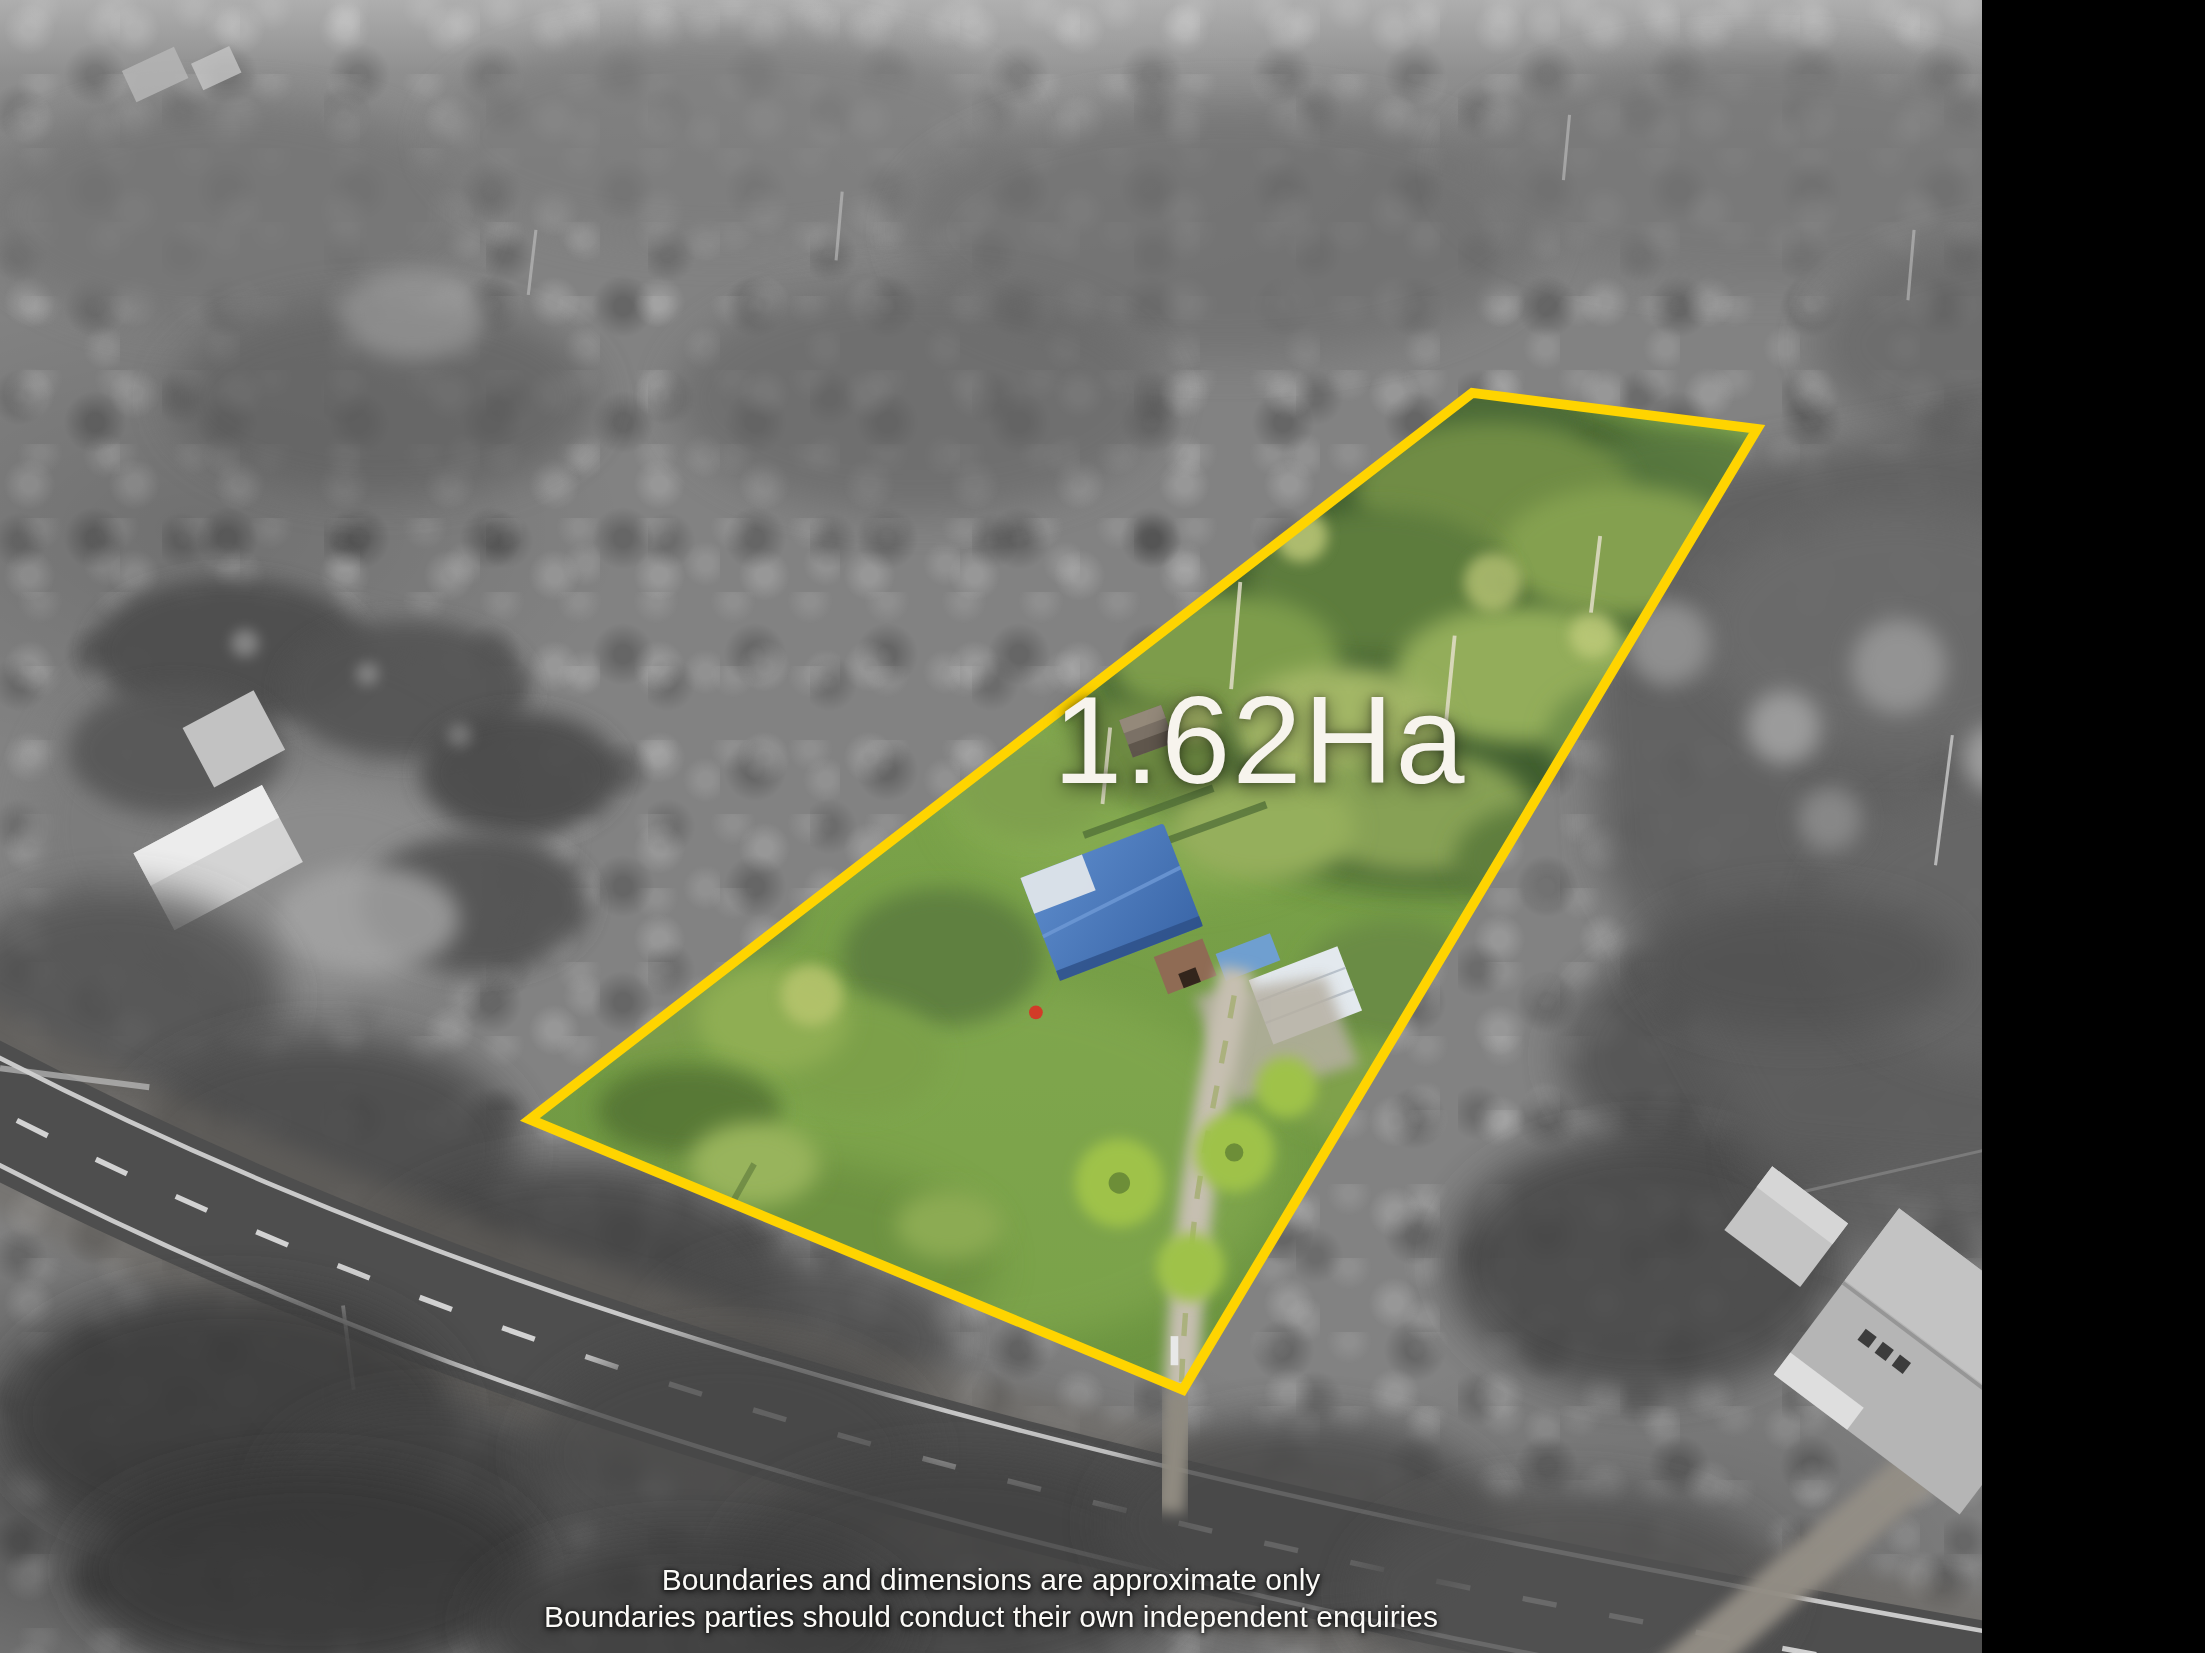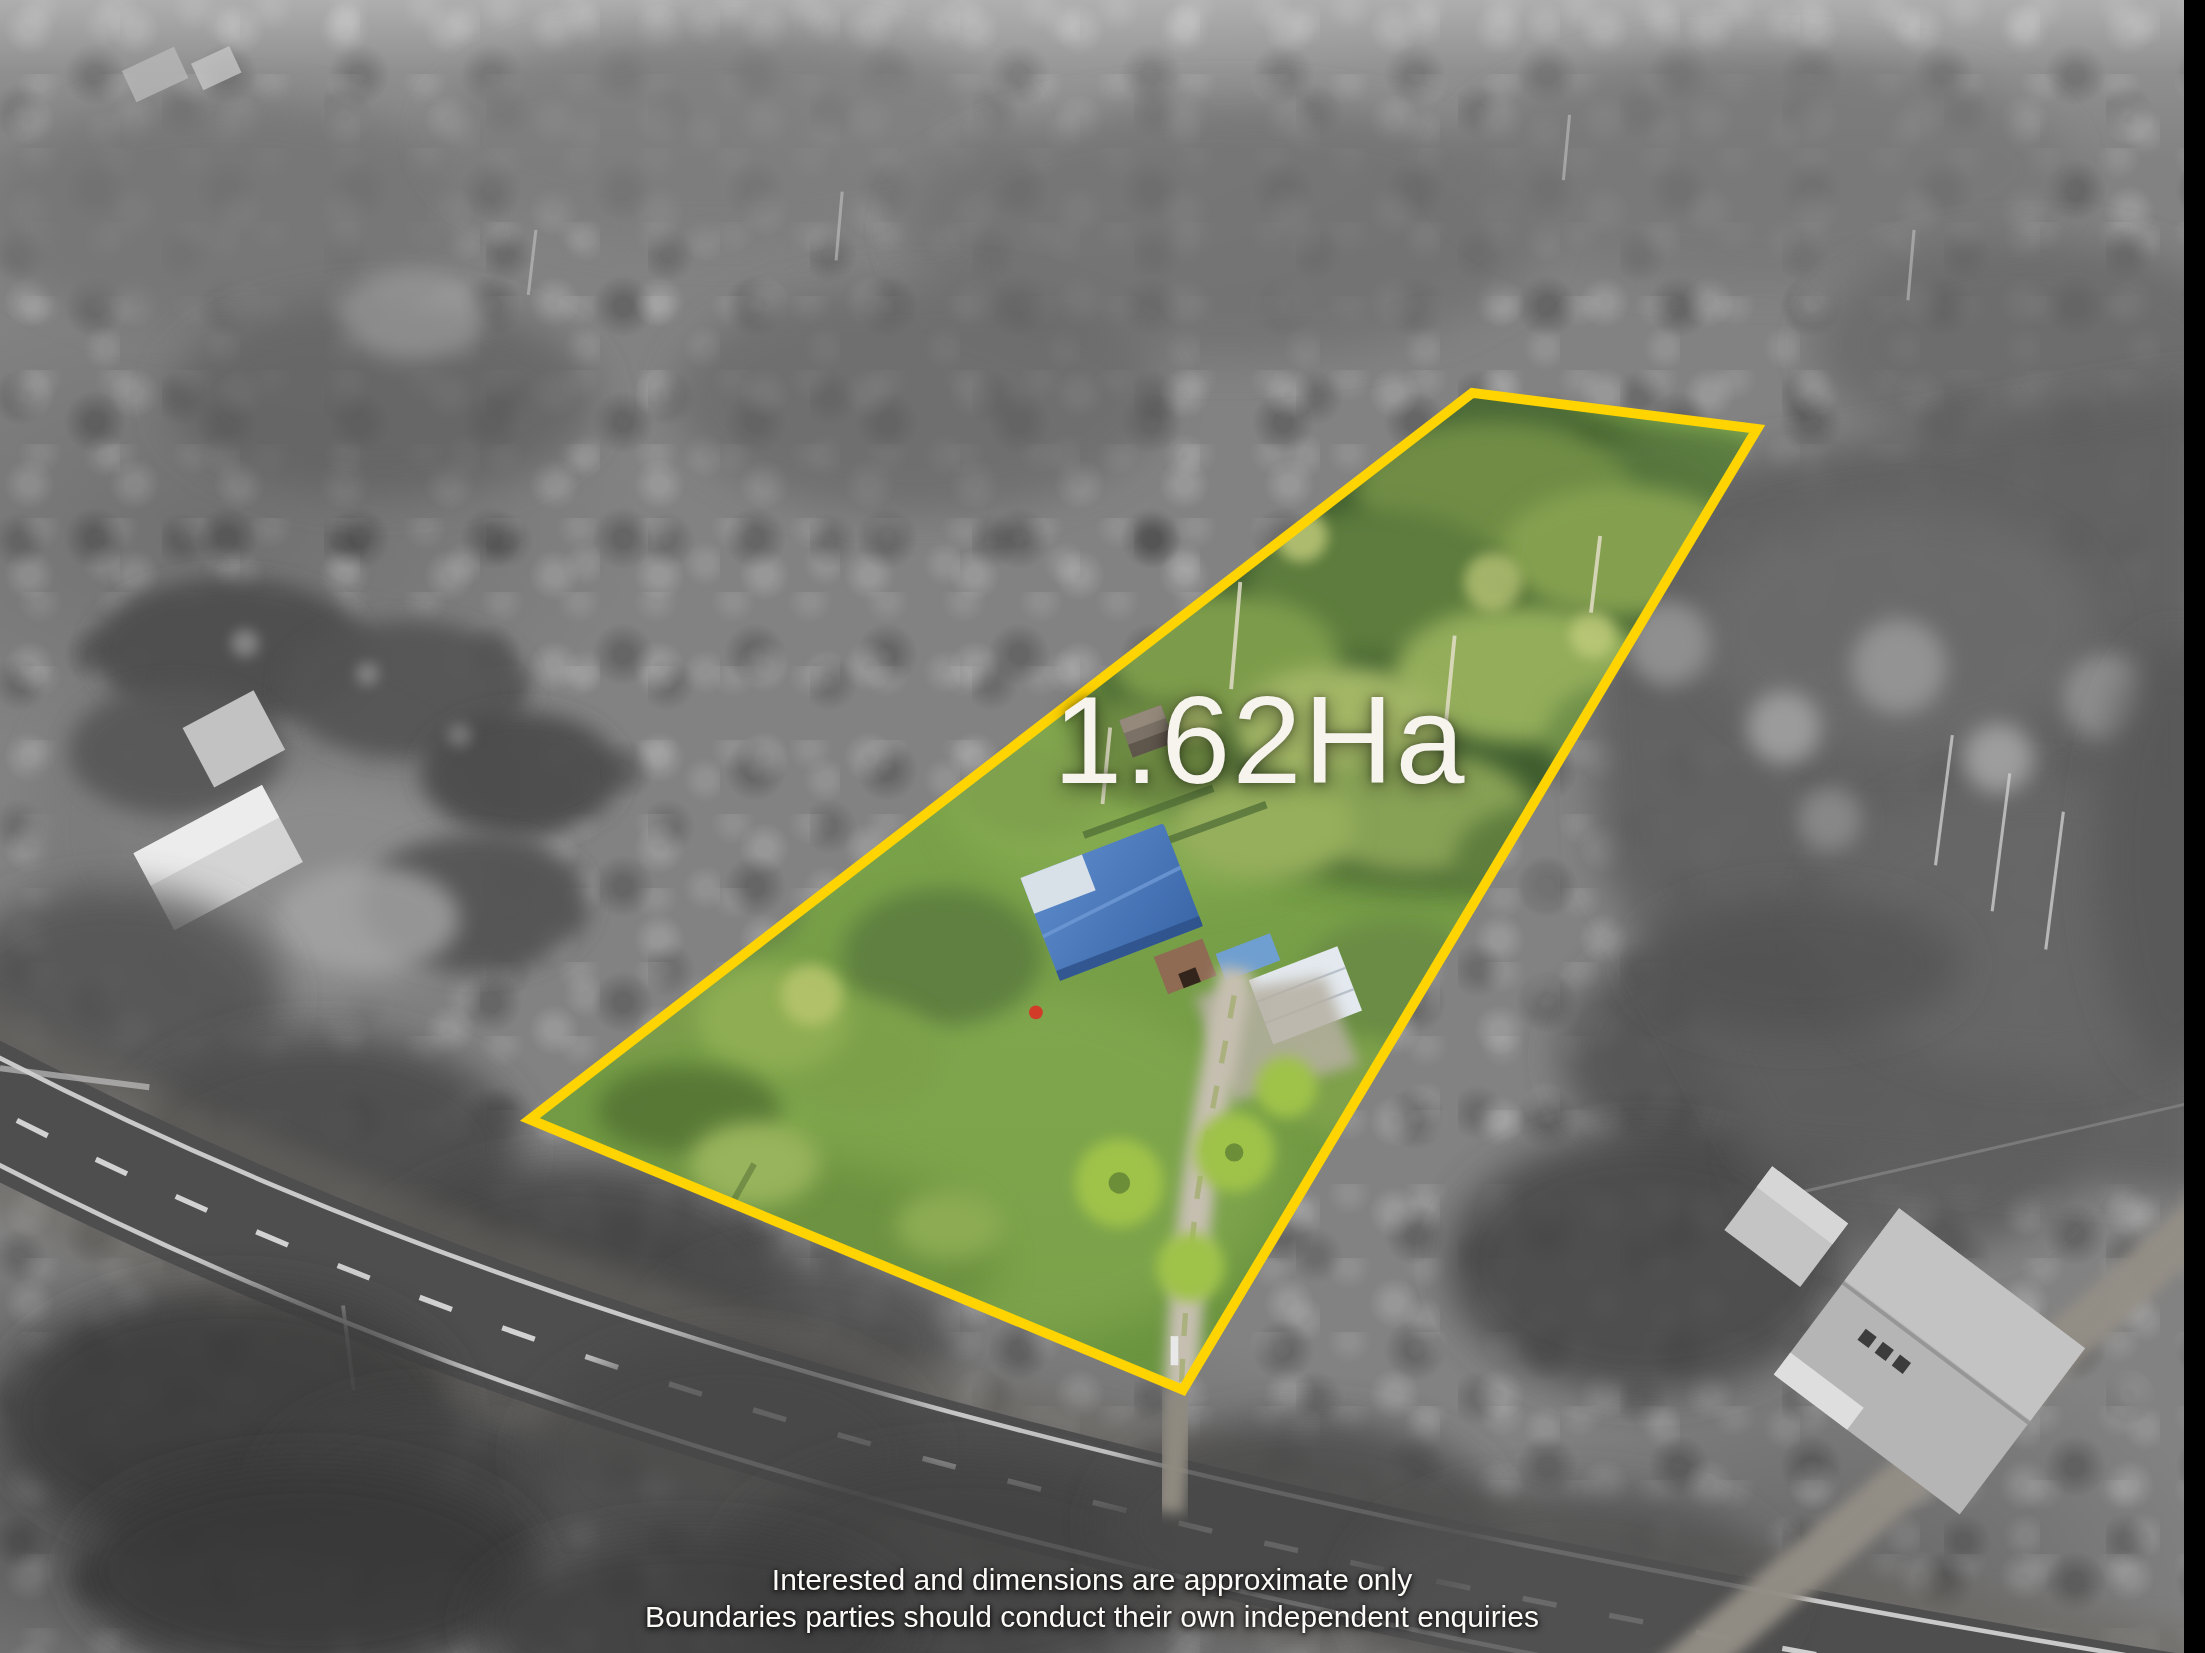--- a/index.html
+++ b/index.html
@@ -1,16 +1,16 @@
 <!DOCTYPE html>
 <html style="font-size:12.3px"><head>
 <meta charset="utf-8">
 <style>
   html,body{margin:0;padding:0;background:#000;}
-  .scene{position:relative;width:2184px;height:1654px;overflow:hidden;
+  .scene{position:relative;width:1982px;height:1654px;overflow:hidden;
          font-family:"Liberation Sans",sans-serif;background:#7e7e7e;}
   .bg,.bg-tone{position:absolute;inset:0;}
   
   .bg{
     background-color:#828282;
     background-image:
       radial-gradient(circle at 28% 32%, rgba(255,255,255,.17) 0 7.7px, rgba(255,255,255,0) 26px),
       radial-gradient(circle at 72% 64%, rgba(0,0,0,.21) 0 9.2px, rgba(0,0,0,0) 31px),
       radial-gradient(circle at 52% 12%, rgba(255,255,255,.10) 0 6.1px, rgba(255,255,255,0) 23px),
       radial-gradient(circle at 12% 78%, rgba(0,0,0,.17) 0 7.7px, rgba(0,0,0,0) 27.6px),
@@ -261,17 +261,17 @@
       <rect x="1529" y="1745" width="10" height="38" fill="#e8e8e8"></rect>
       <circle cx="1353" cy="1322" r="9" fill="#D23B28"></circle>
     </g>
 
     <polygon fill="none" stroke-linejoin="miter" points="1923,513 2295,560 1545,1815 692,1462" stroke="#FFD400" stroke-width="13"></polygon>
   </svg>
 
   <div class="area-label">1.62Ha</div>
 
   <div class="disclaimer">
-    <div>Interested and dimensions are approximate only</div>
+    <div>Boundaries and dimensions are approximate only</div>
     <div>Boundaries parties should conduct their own independent enquiries</div>
   </div>
 </div>
 
 
 </body></html>

